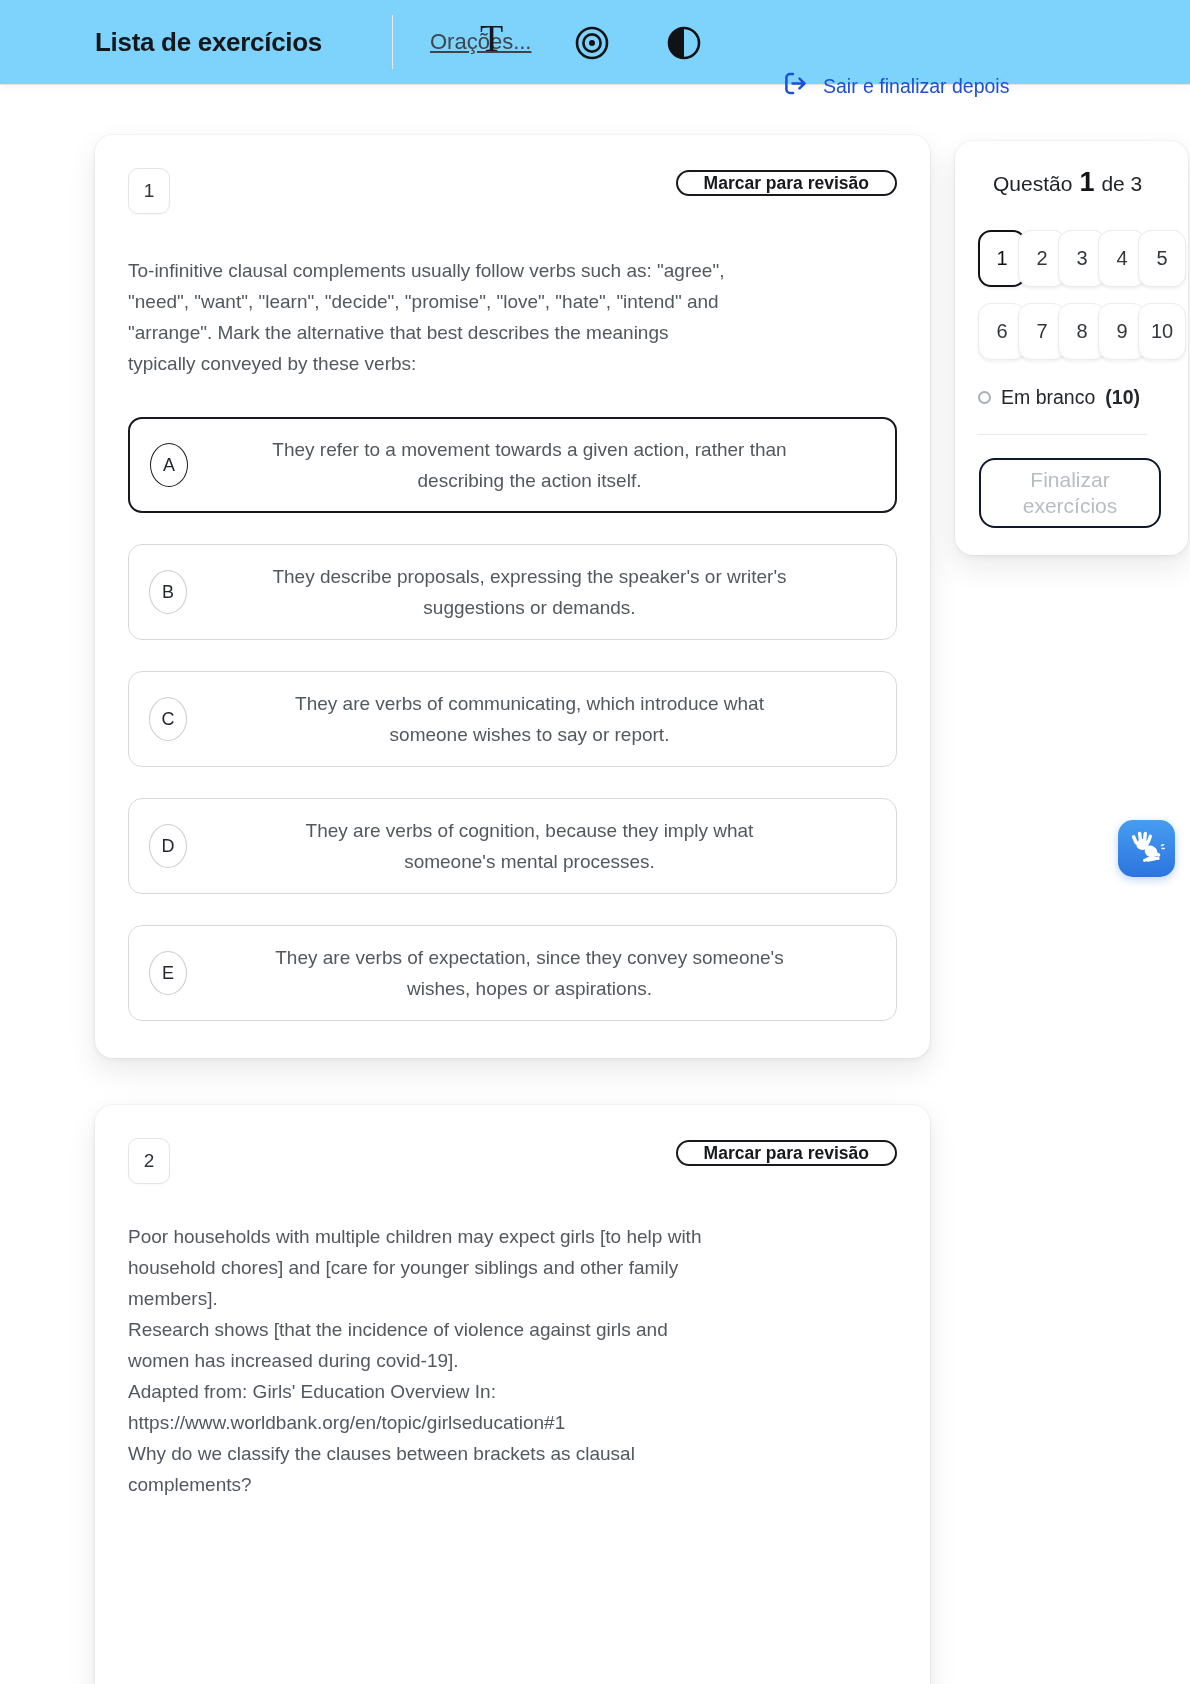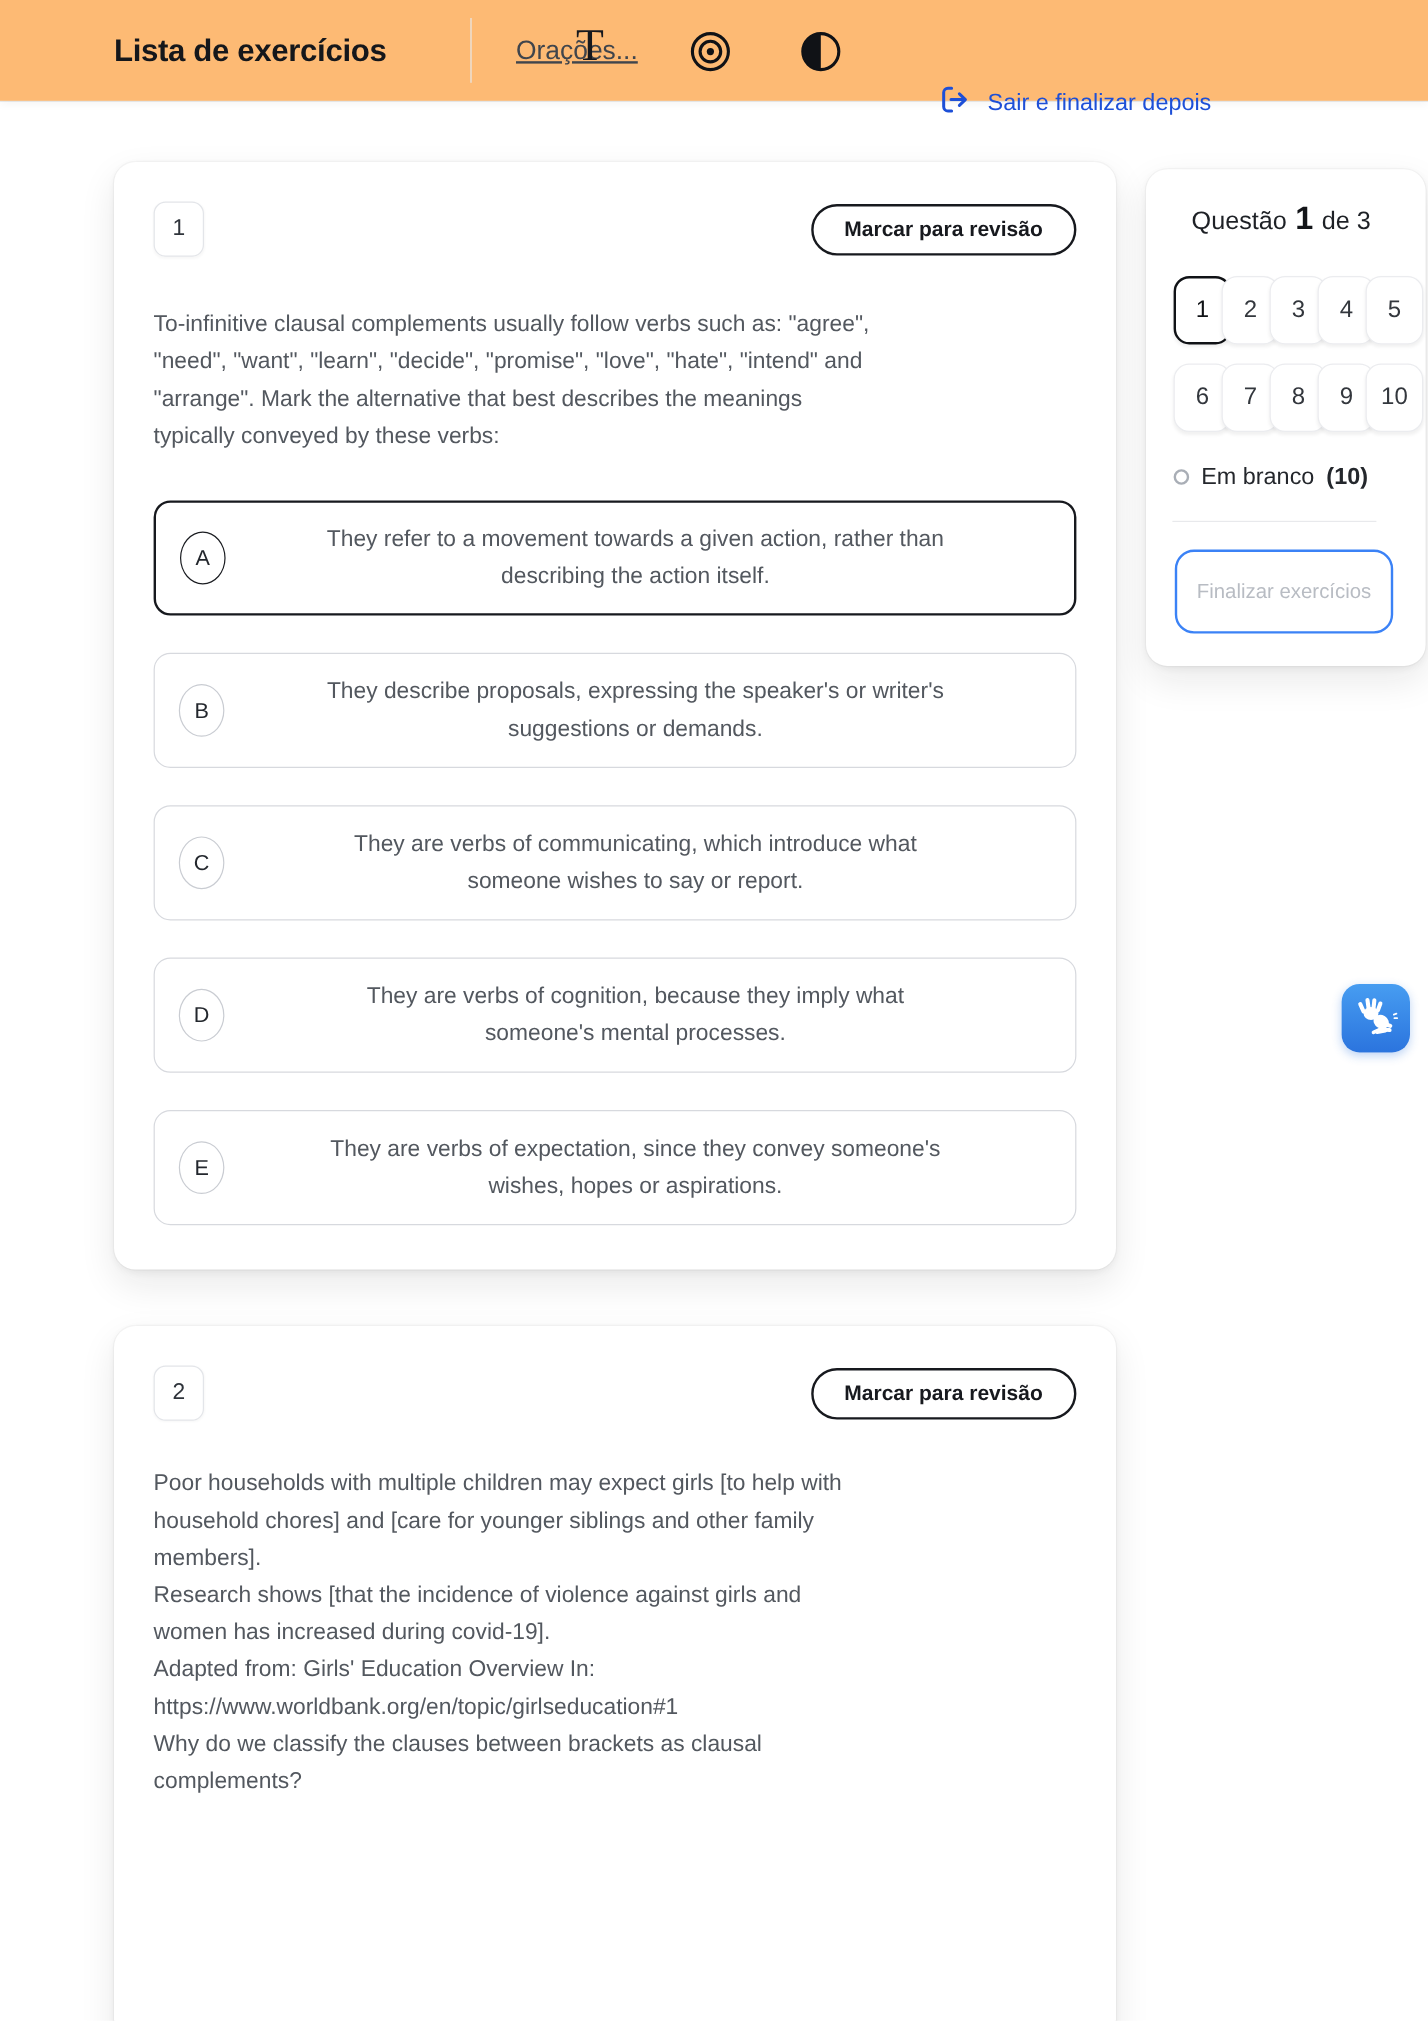--- a/index.html
+++ b/index.html
@@ -5,21 +5,21 @@
   * { margin:0; padding:0; box-sizing:border-box; }
   html,body { width:1190px; height:1684px; }
   body {
     position:relative; overflow:hidden; background:#ffffff;
     font-family:"Liberation Sans", sans-serif; color:#17191e;
   }
 
   
   .topbar {
     position:absolute; left:0; top:0; width:1190px; height:84px;
-    background:#fdba74; z-index:60;
+    background:#7dd3fc; z-index:60;
     box-shadow:0 1px 0 rgba(17,20,24,.08), 0 3px 8px rgba(17,20,24,.05);
   }
   .topbar-title {
     position:absolute; left:95px; top:50%; transform:translateY(-50%);
     font-size:26px; font-weight:700; letter-spacing:-.3px; color:#15171b;
   }
   .topbar-divider { position:absolute; left:392px; top:15px; width:1px; height:54px; background:#e7e8eb; }
   .topbar-subtitle {
     position:absolute; left:430px; top:50%; transform:translateY(-50%);
     font-size:22px; color:#40454c;text-decoration:underline;
@@ -47,21 +47,21 @@
   #question-card-1 { left:95px; top:135px; width:835px; height:923px; }
   #question-card-2 { left:95px; top:1105px; width:835px; height:640px; }
 
   .q-badge {
     position:absolute; left:33px; top:33px; width:42px; height:46px;
     border:1px solid #e3e5e9; border-radius:10px; background:#fff;
     display:flex; align-items:center; justify-content:center;
     font-size:19px; color:#2f343b; box-shadow:0 1px 2px rgba(0,0,0,.03);
   }
   .review-pill {
-    position:absolute; right:33px; top:35px; height:43px; padding:0 26px;
+    position:absolute; right:33px; top:35px; height:26px; padding:0 26px;
     border:2px solid #17191e; border-radius:22px; background:#fff;
     display:flex; align-items:center; cursor:pointer;
     font-family:"Liberation Sans", sans-serif;
     font-size:17.5px; font-weight:700; color:#17191e;
   }
   .q-text {
     position:absolute; left:33px; right:38px;
     font-size:19px; line-height:31px; color:#53585f; white-space:pre-line;
   }
   #question-card-1 .q-text { top:120px; }
@@ -97,24 +97,24 @@
     box-shadow:0 2px 3px rgba(0,0,0,.06);
     font-family:"Liberation Sans", sans-serif; font-size:20px; color:#33373d; cursor:pointer;
   }
   .num-btn.current { border:2.5px solid #101216; color:#101216; }
   .blank-row { position:absolute; left:23px; top:245px; display:flex; align-items:center; gap:10px; font-size:19.5px; color:#24272c; }
   .blank-dot { width:13px; height:13px; border-radius:50%; border:2px solid #a9aeb6; background:#fff; }
   .blank-count { font-weight:700; }
   .sidebar-divider { position:absolute; left:22px; width:170px; top:293px; height:1px; background:#e8e9ec; }
   .finish-btn {
     position:absolute; left:24px; top:317px; width:182px; height:70px;
-    border:2px solid #3b82f6; border-radius:16px; background:#fff;
+    border:2px solid #0f172a; border-radius:16px; background:#fff;
     display:flex; align-items:center; justify-content:center; text-align:center;
     font-family:"Liberation Sans", sans-serif;
-    font-size:17px; font-weight:500; line-height:26px; color:#b8bcc3; cursor:default;
+    font-size:21px; font-weight:500; line-height:26px; color:#b8bcc3; cursor:default;
   }
 
   
   .handtalk-btn {
     position:absolute; left:1118px; top:820px; width:57px; height:57px;
     border:0; border-radius:15px; cursor:pointer;
     background:linear-gradient(180deg,#479df1 0%,#2b74de 100%);
     box-shadow:0 3px 8px rgba(43,116,222,.30);
     display:flex; align-items:center; justify-content:center;
   }

